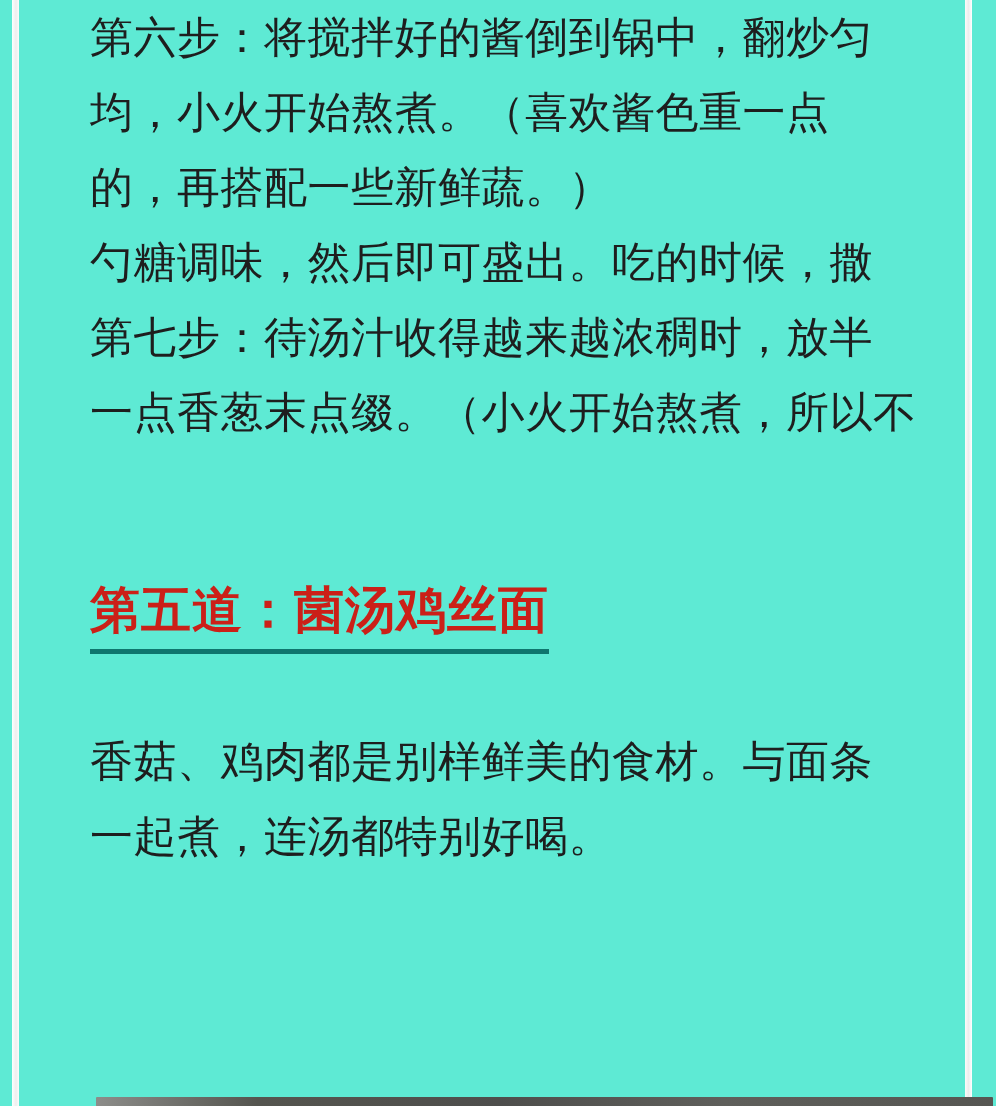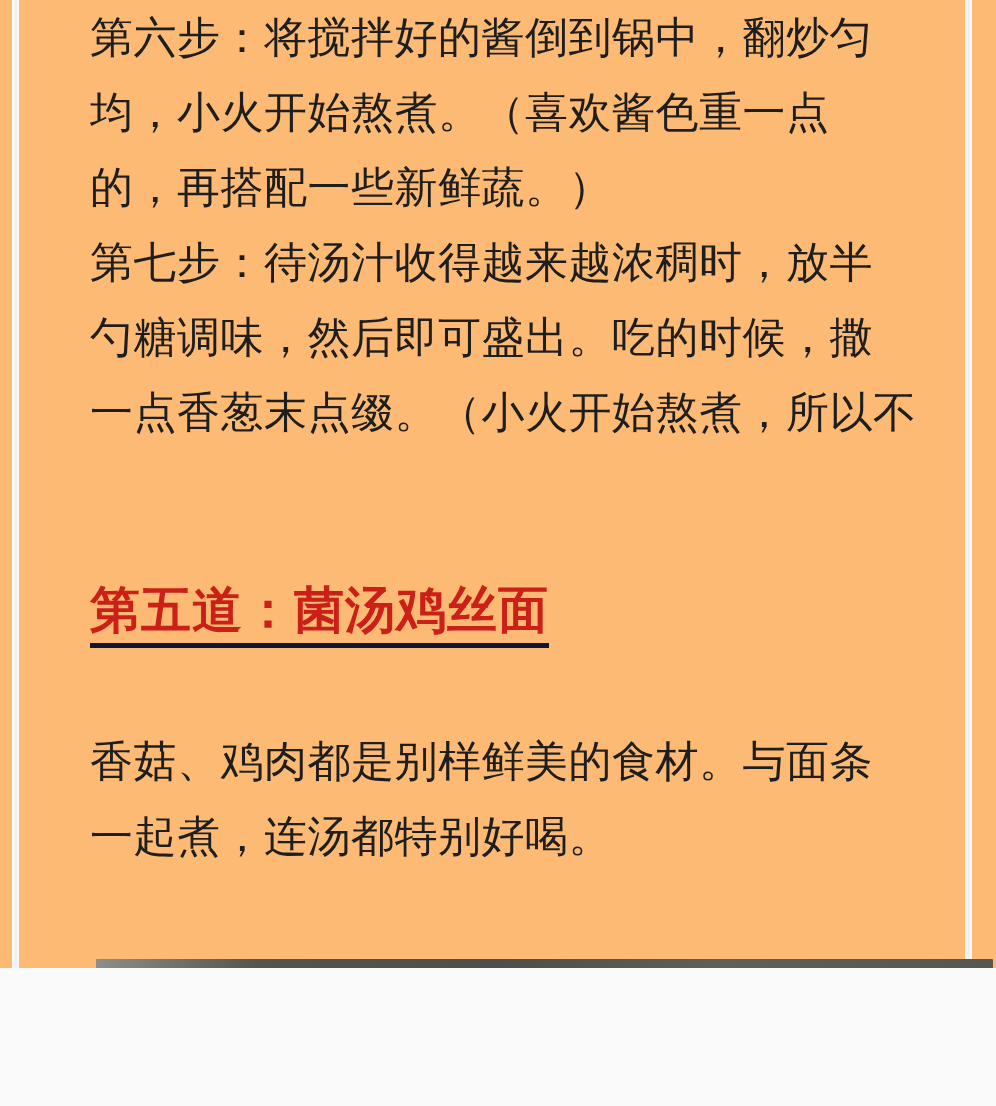--- a/index.html
+++ b/index.html
@@ -7,22 +7,22 @@
     padding: 0;
     width: 996px;
     height: 1106px;
     overflow: hidden;
     background: #fafafa;
     font-family: "Liberation Sans", sans-serif;
   }
   .page {
     position: relative;
     width: 996px;
-    height: 968px;
-    background: #fdba74;
+    height: 1106px;
+    background: #5eead4;
   }
   
   .seam {
     position: absolute;
     top: 0;
     bottom: 0;
     width: 7px;
     pointer-events: none;
   }
   .seam-left {
@@ -51,22 +51,22 @@
     margin-top: 132px;
     height: 70px;
   }
   .heading {
     display: inline-block;
     font-size: 50px;
     line-height: 56px;
     font-weight: bold;
     color: #cb2018;
     letter-spacing: 1px;
-    border-bottom: 5px solid #0f172a;
-    padding-bottom: 5px;
+    border-bottom: 5px solid #0f766e;
+    padding-bottom: 11px;
     white-space: nowrap;
   }
   .intro {
     margin-top: 72px;
   }
   
   .photo-strip {
     position: absolute;
     bottom: 0;
     left: 96px;
@@ -87,22 +87,22 @@
 
   <div class="content">
 
     <div>
       <div class="line">第六步：将搅拌好的酱倒到锅中，翻炒匀</div>
       <div class="line">均，小火开始熬煮。（喜欢酱色重一点</div>
       <div class="line">的，再搭配一些新鲜蔬。）</div>
     </div>
 
     <div>
+      <div class="line">勺糖调味，然后即可盛出。吃的时候，撒</div>
       <div class="line">第七步：待汤汁收得越来越浓稠时，放半</div>
-      <div class="line">勺糖调味，然后即可盛出。吃的时候，撒</div>
       <div class="line">一点香葱末点缀。（小火开始熬煮，所以不</div>
     </div>
 
 
     <div class="heading-wrap">
       <span class="heading">第五道：菌汤鸡丝面</span>
     </div>
 
     <div class="intro">
       <div class="line">香菇、鸡肉都是别样鲜美的食材。与面条</div>

